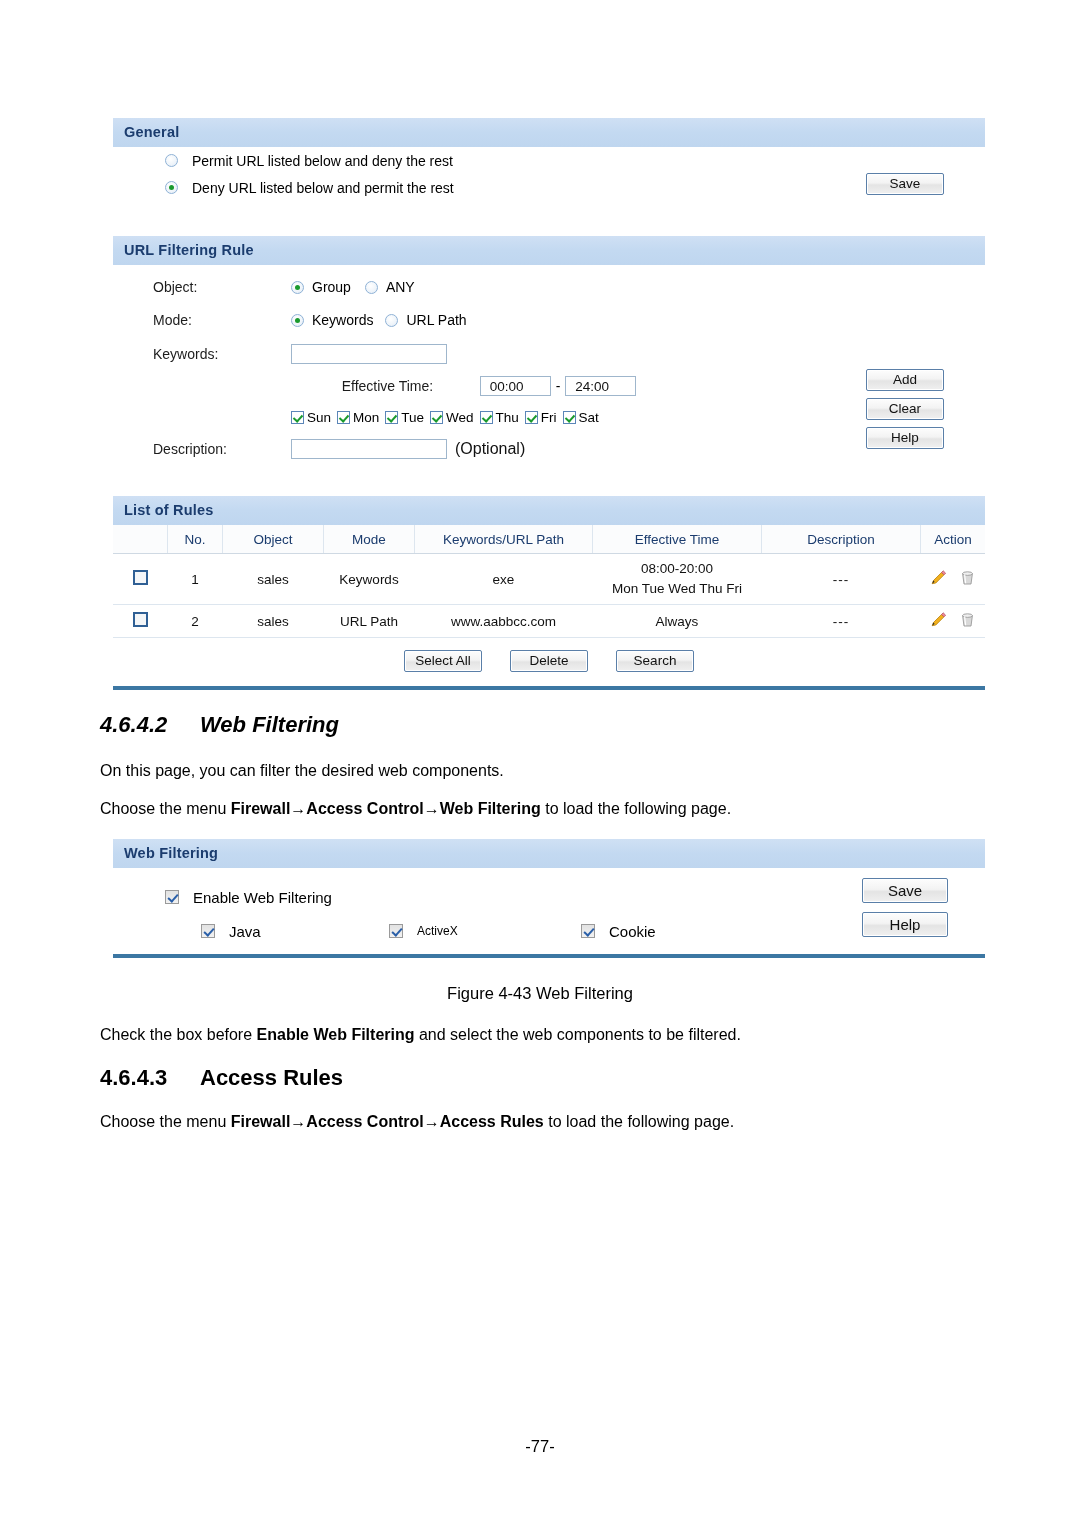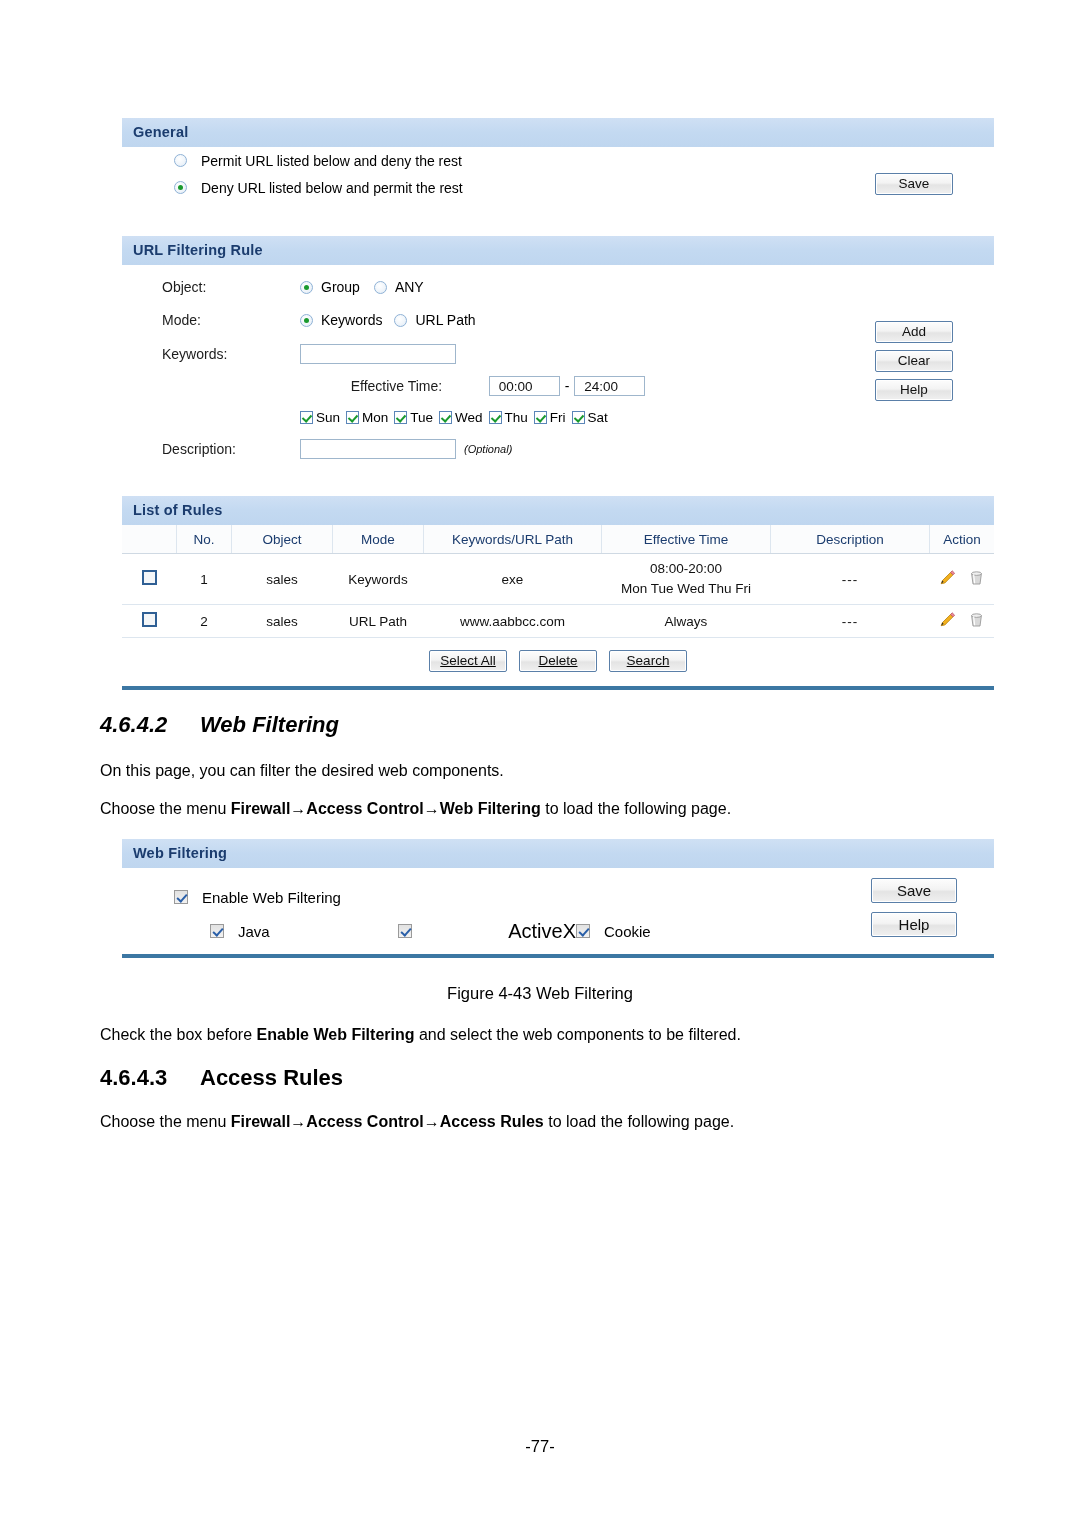--- a/index.html
+++ b/index.html
@@ -12,21 +12,21 @@
     height: 1527px;
     position: relative;
     font-family: "Liberation Sans", sans-serif;
     color: #000000;
     overflow: hidden;
   }
 
   
   .panel {
     position: absolute;
-    left: 122px;
+    left: 113px;
     width: 872px;
   }
   .panel-head {
     background: linear-gradient(to bottom, #cfe0f4 0%, #c3d9f1 50%, #bfd6ef 100%);
     color: #1b3c6e;
     font-weight: bold;
     font-size: 14.5px;
     letter-spacing: .2px;
     padding: 6px 0 6px 11px;
     height: 17px;
@@ -212,23 +212,22 @@
   .r2 td { height: 30px; }
   .etime div { line-height: 20px; }
   .dash { letter-spacing: 1px; color: #333; }
 
   .action-cell { white-space: nowrap; }
   .icon-btn { display: inline-block; vertical-align: middle; margin: 0 3px; }
 
   .tbl-btns {
     display: flex;
     justify-content: center;
-    gap: 12px;
+    gap: 28px;
     padding: 12px 0 8px 0;
-    text-decoration: underline;
   }
 
   
   .doc {
     position: absolute;
     left: 100px;
     width: 880px;
   }
   h2.sec {
     font-size: 22px;
@@ -255,21 +254,21 @@
   }
   .pageno {
     position: absolute;
     width: 1080px;
     left: 0;
     text-align: center;
     font-size: 16.5px;
   }
   .days { display: flex; align-items: center; gap: 2px; font-size: 13.5px; }
   .day { display: flex; align-items: center; gap: 3px; margin-right: 4px; }
-  .optional { font-size: 11px; margin-left: 8px; color: #111; font-style: italic; }
+  .optional { font-size: 16px; margin-left: 8px; color: #111; }
 </style>
 </head>
 <body>
 
 <div class="panel" style="top:118px;">
   <div class="panel-head">General</div>
   <div class="panel-body">
     <div style="display:flex;">
       <div style="flex:1;">
         <div class="frow" style="min-height:27px;">
@@ -369,21 +368,21 @@
 
         <div class="frow" style="min-height:34px;">
           <div class="flabel">Description:</div>
           <div class="fctrl">
             <input class="txt wide" type="text" value="" style="">
             <span class="optional">(Optional)</span>
           </div>
         </div>
 
       </div>
-      <div style="width:160px;padding-top:56px;display:flex;flex-direction:column;align-items:center;gap:7px;">
+      <div style="width:160px;padding-top:104px;display:flex;flex-direction:column;align-items:center;gap:7px;">
         <button class="btn">Add</button>
         <button class="btn">Clear</button>
         <button class="btn">Help</button>
       </div>
     </div>
   </div>
 </div>
 
 <div class="panel" style="top:496px;">
   <div class="panel-head">List of Rules</div>
@@ -485,21 +484,21 @@
         <div class="frow" style="min-height:34px;padding-top:12px;">
           <div style="width:52px;"></div>
           <span class="cb7 checked"></span>
           <span style="margin-left:14px;font-size:15px;">Enable Web Filtering</span>
         </div>
         <div class="frow" style="min-height:34px;">
           <div style="width:88px;"></div>
           <span class="cb7 checked"></span>
           <span style="margin-left:14px;font-size:15px;width:160px;">Java</span>
           <span class="cb7 checked"></span>
-          <span style="font-size:20px;width:164px;text-align:right;">ActiveX</span>
+          <span style="margin-left:14px;font-size:12px;width:164px;">ActiveX</span>
           <span class="cb7 checked"></span>
           <span style="margin-left:14px;font-size:15px;">Cookie</span>
         </div>
       </div>
       <div style="width:160px;padding-top:10px;display:flex;flex-direction:column;align-items:center;gap:9px;">
         <button class="btn" style="min-width:86px;height:25px;font-size:15px;line-height:23px;">Save</button>
         <button class="btn" style="min-width:86px;height:25px;font-size:15px;line-height:23px;">Help</button>
       </div>
     </div>
   </div>

